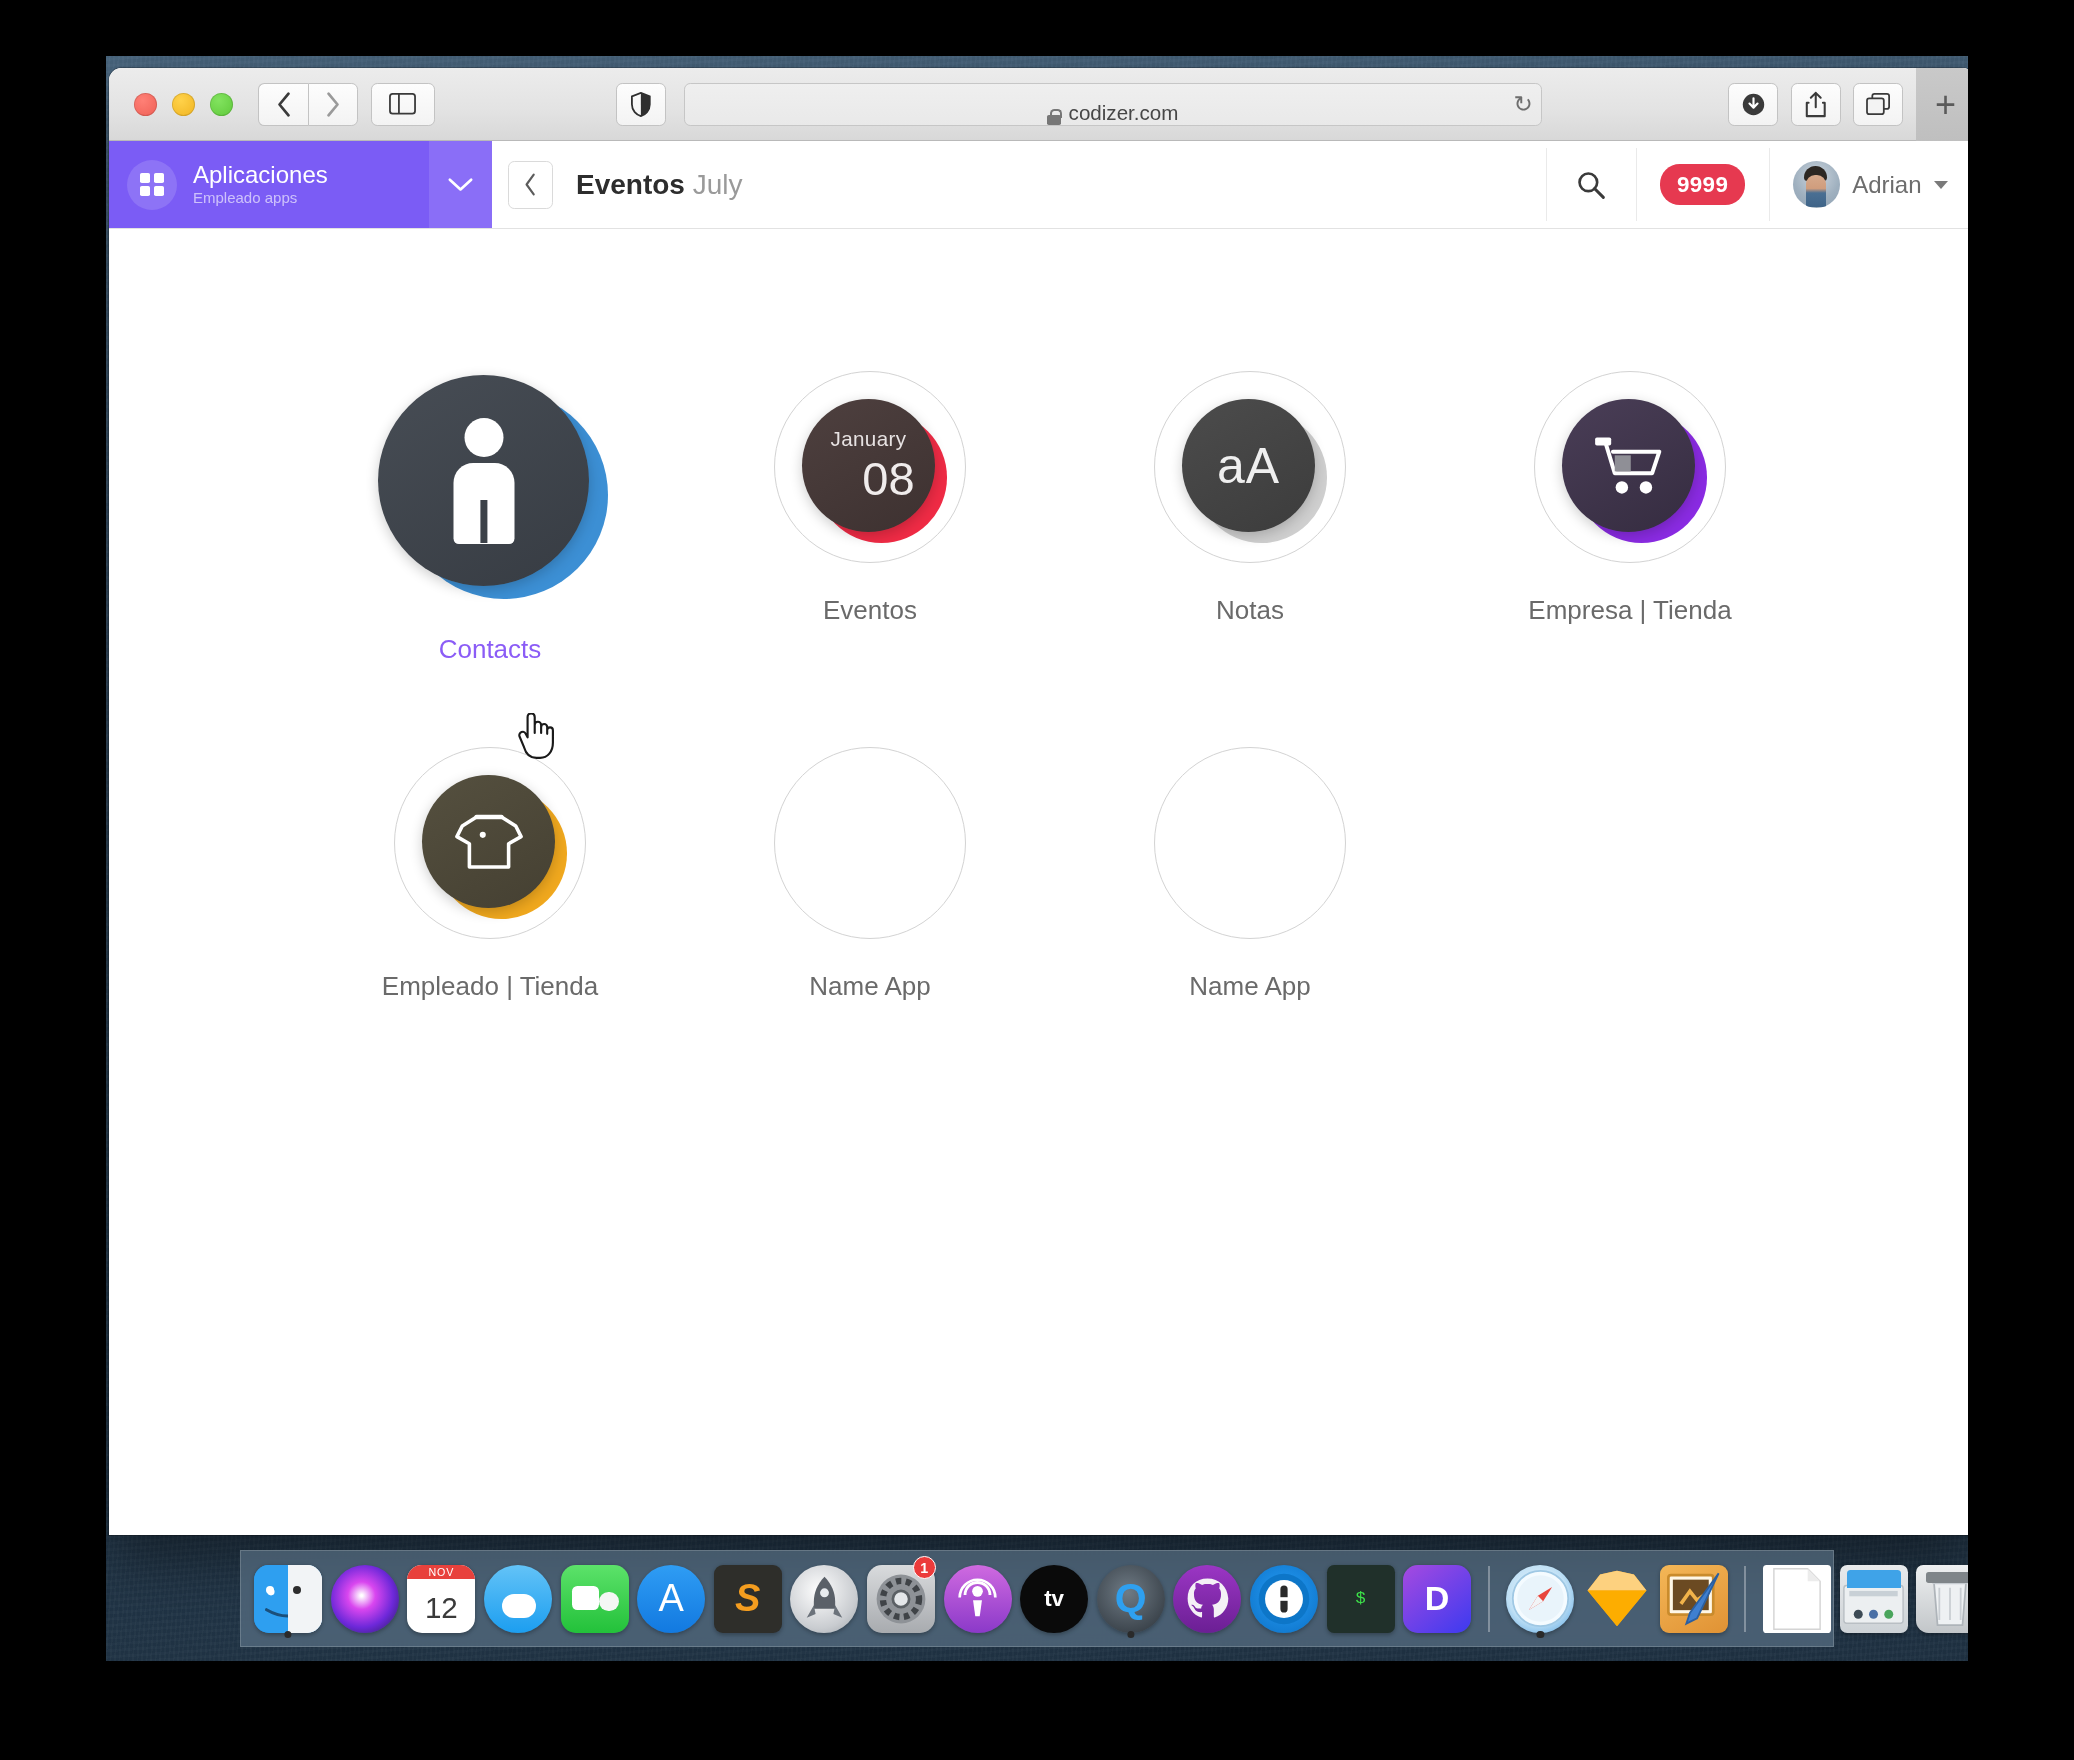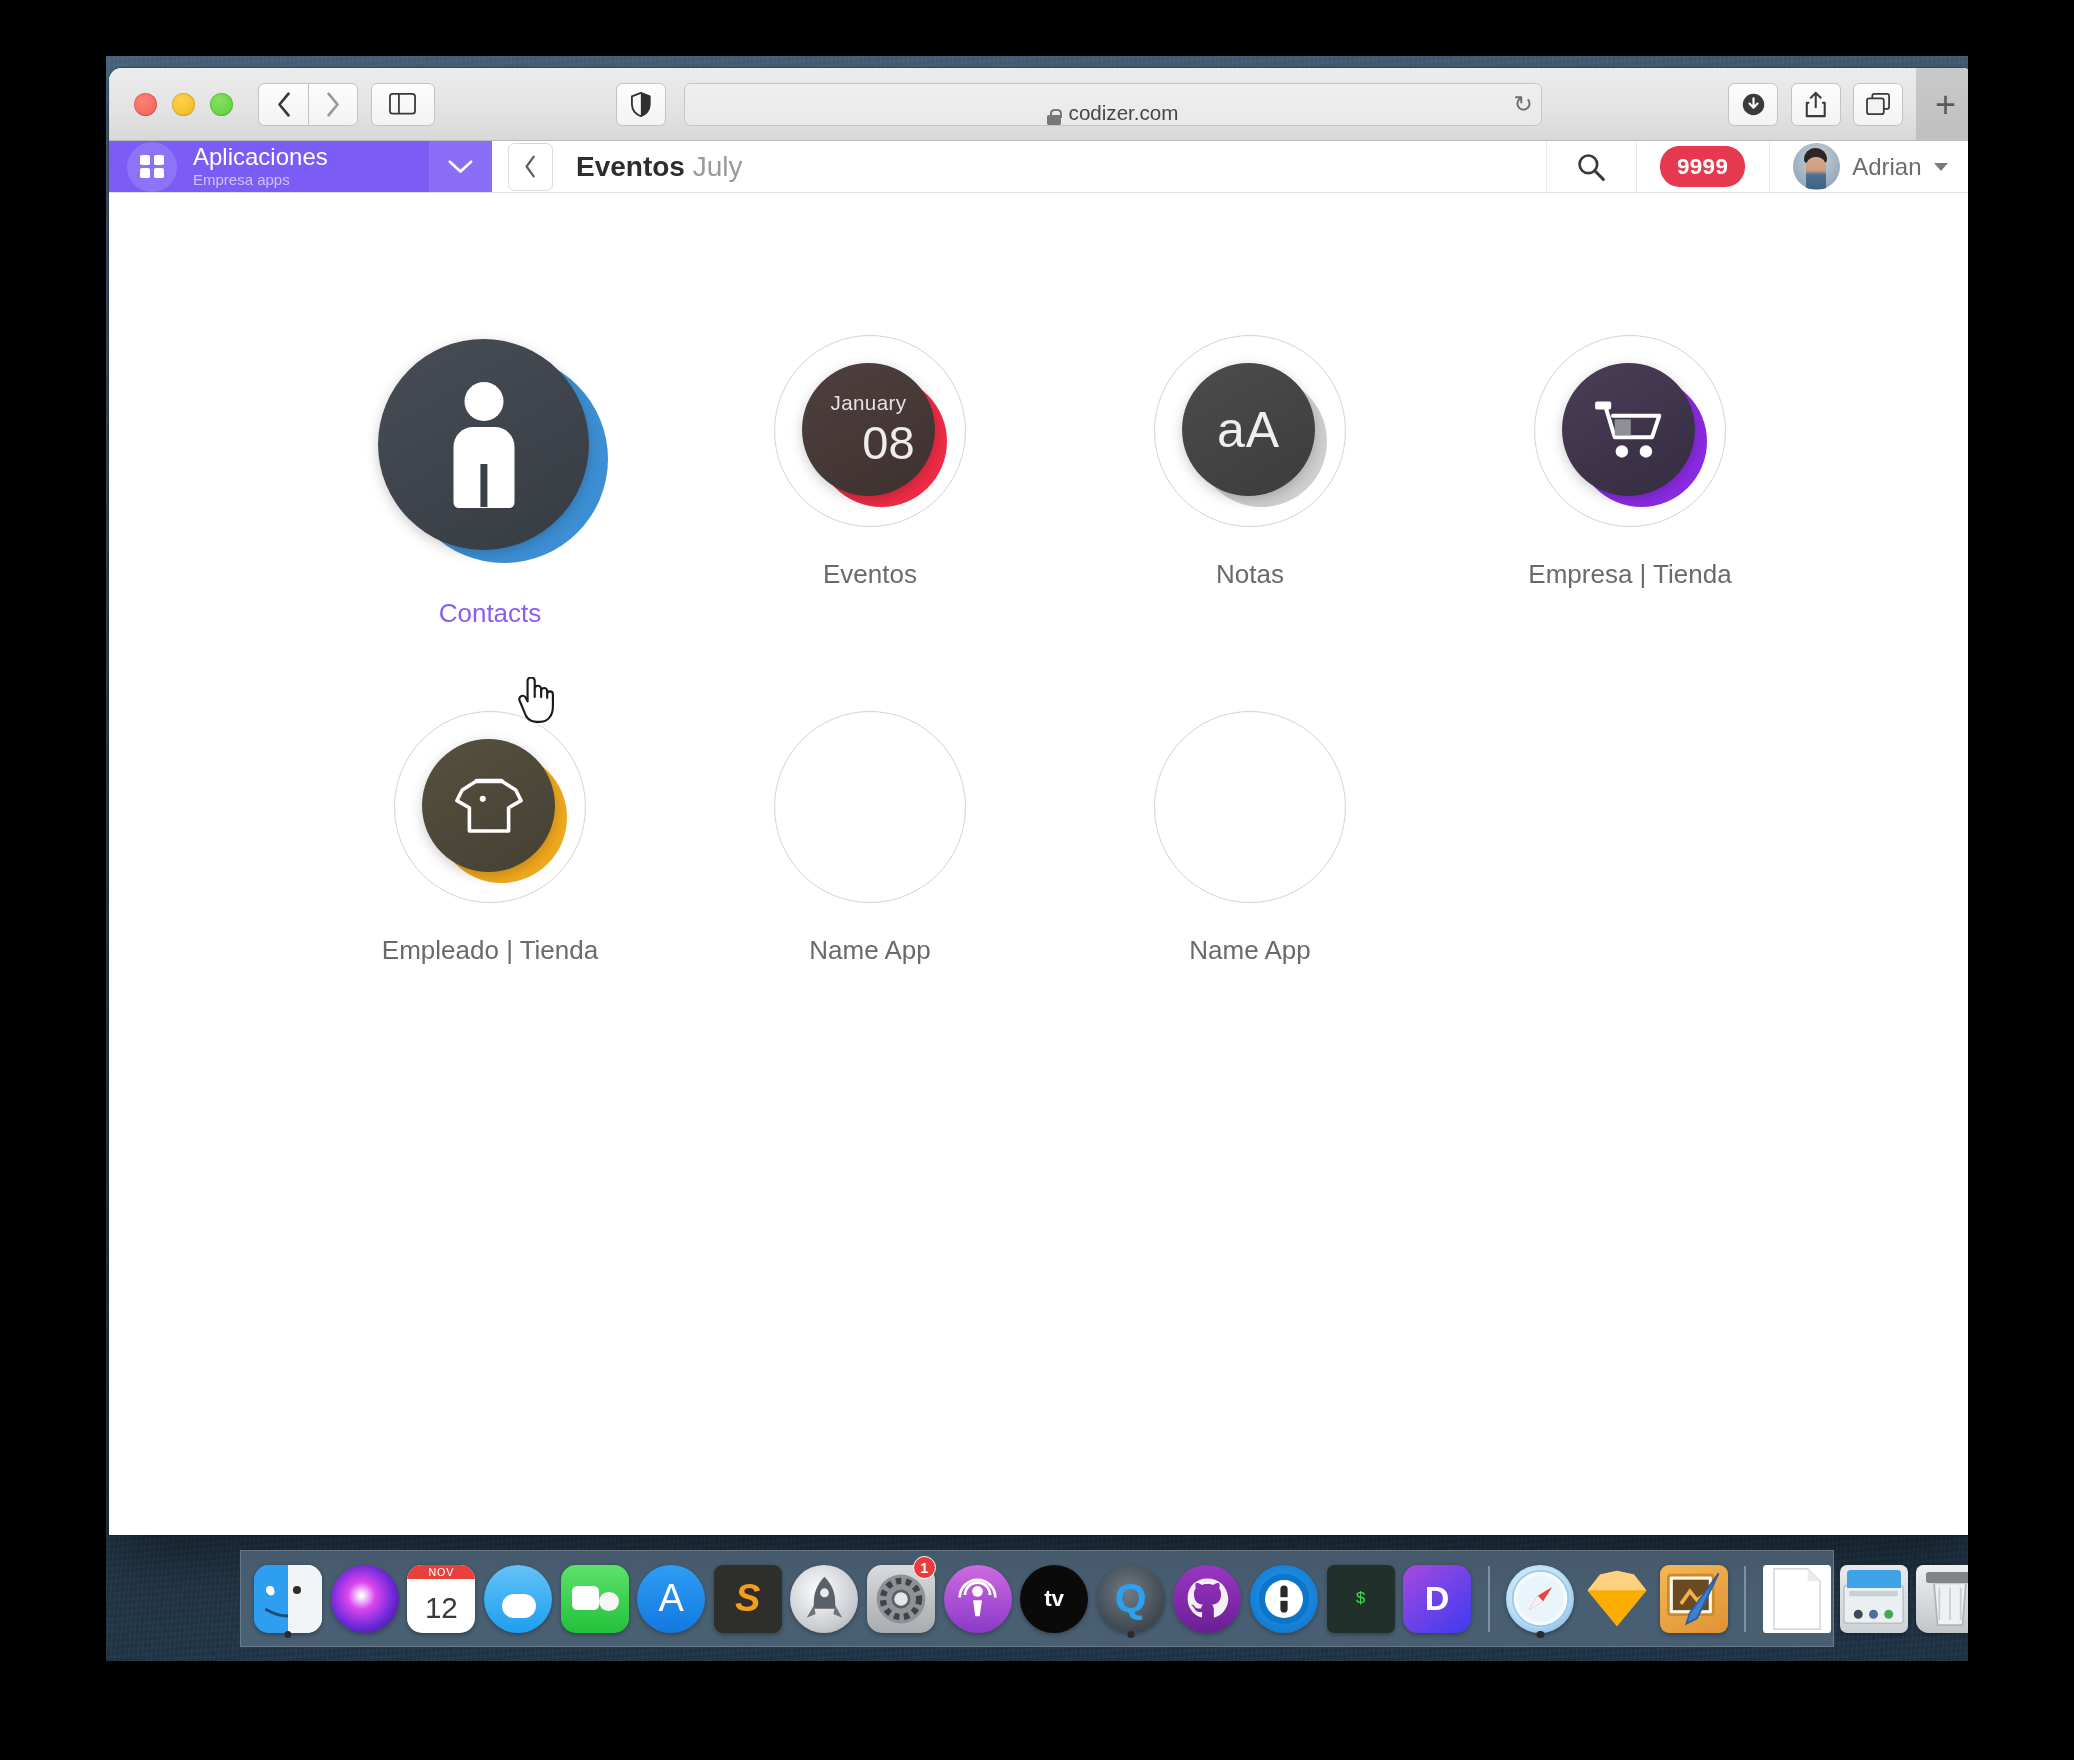--- a/index.html
+++ b/index.html
@@ -113,21 +113,21 @@
     display: flex; align-items: center; justify-content: center;
     color: #5a5a5a; font-size: 36px; font-weight: 300;
     margin-right: -18px;
     align-self: stretch;
   }
 
   
   #app-header {
     display: flex;
     align-items: stretch;
-    height: 52px;
+    height: 88px;
     background: #fff;
     border-bottom: 0.9px solid #e2e2e2;
   }
   #apps-switcher {
     width: 383px;
     background: #7b5cf5;
     display: flex;
     align-items: center;
     color: #fff;
     position: relative;
@@ -474,21 +474,21 @@
       <div id="apps-icon-circle">
         <div class="grid-glyph">
             <i></i>
             <i></i>
             <i></i>
             <i></i>
           </div>
       </div>
       <div id="apps-text">
         <div id="apps-title">Aplicaciones</div>
-        <div id="apps-sub">Empresa apps</div>
+        <div id="apps-sub">Empleado apps</div>
       </div>
       <div id="apps-chevron">
         <svg width="27" height="16" viewBox="0 0 30 18">
             <path d="M3 3 L15 14 L27 3" stroke="#fff" stroke-width="3" fill="none" stroke-linecap="round" stroke-linejoin="round"></path>
           </svg>
       </div>
     </div>
 
     <div id="titlebar-right">
       <div id="back-square">

